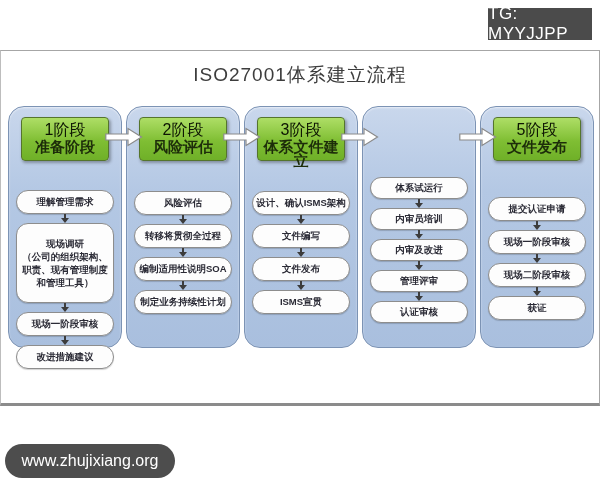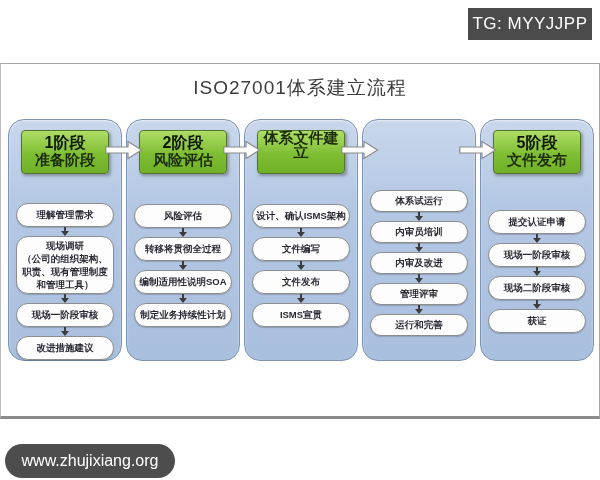--- a/index.html
+++ b/index.html
@@ -2,27 +2,27 @@
 <html><head>
 <meta charset="utf-8">
 <style>
   html,body{margin:0;padding:0;}
   body{
     width:600px;height:480px;position:relative;background:#ffffff;
     font-family:"Liberation Sans", sans-serif;overflow:hidden;
   }
   
   .tg-badge{
-    position:absolute;top:8px;right:8px;width:124px;height:32px;
+    position:absolute;top:8px;right:8px;width:104px;height:32px;
     background:#4b4b4b;color:#ffffff;font-size:17px;letter-spacing:.5px;
     display:flex;align-items:center;justify-content:center;
   }
   
   .frame{
-    position:absolute;left:0;top:63px;width:598px;height:352px;
+    position:absolute;left:0;top:50px;width:598px;height:352px;
     border-top:1px solid #a6a6a6;border-left:1px solid #bdbdbd;
     border-right:1px solid #a6a6a6;border-bottom:3px solid #8b8b8b;
     background:#ffffff;
   }
   .title{
     position:absolute;top:11px;left:0;width:100%;text-align:center;
     font-size:19px;color:#3d3d3d;letter-spacing:1px;
   }
   
   .col{
@@ -32,35 +32,35 @@
     box-shadow:inset 0 1px 2px rgba(255,255,255,.6);
   }
   .c1{left:7px}.c2{left:125px}.c3{left:243px}.c4{left:361px}.c5{left:479px}
   
   .header{
     position:absolute;top:10px;left:50%;transform:translateX(-50%);
     width:86px;height:42px;text-align:center;border-radius:4px;
     background:linear-gradient(180deg,#aede66 0%,#7fbe33 55%,#6fb028 100%);
     border:1px solid #55752d;box-shadow:1.5px 2px 3px rgba(0,0,0,.3);
   }
-  .header .h1{font-size:16px;font-weight:700;color:#0d1503;line-height:20px;margin-top:2px;}
+  .header .h1{font-size:16px;font-weight:400;color:#0d1503;line-height:20px;margin-top:2px;}
   .header .h2{font-size:15px;font-weight:700;color:#1d2d0a;line-height:14px;}
   
   .steps{position:absolute;left:7px;right:7px;display:flex;flex-direction:column;}
   .c1 .steps{top:83px}.c2 .steps{top:84px}.c3 .steps{top:84px}
   .c4 .steps{top:70px}.c5 .steps{top:90px}
   .step{
     background:#fdfdfd;border:1px solid #8d8d8d;border-radius:12px;
     min-height:24px;display:flex;align-items:center;justify-content:center;
     font-size:9.5px;font-weight:700;color:#2a2a35;text-align:center;
     line-height:12px;padding:1px 2px;white-space:nowrap;
     box-shadow:0 1px 1px rgba(0,0,0,.18);box-sizing:border-box;
   }
   .c4 .step{min-height:22px;}
-  .step.tall{min-height:56px;white-space:pre-line;line-height:13px;padding:2px 3px;}
+  .step.tall{min-height:56px;white-space:pre-line;line-height:13px;padding:13px 3px;}
   
   .darr{position:relative;width:10px;height:9px;margin:0 auto;flex:0 0 9px;}
   .darr::before{content:"";position:absolute;left:4.2px;top:0;width:1.6px;height:4px;background:#3c3c3c;}
   .darr::after{content:"";position:absolute;left:1px;top:3.5px;width:0;height:0;
     border-left:4px solid transparent;border-right:4px solid transparent;border-top:5.5px solid #3c3c3c;}
   
   .harr{position:absolute;top:75px;width:38px;height:22px;}
   .a1{left:104px}.a2{left:222px}.a3{left:340px}.a4{left:458px}
   
   .note{position:absolute;left:110px;top:306px;font-size:15px;font-weight:700;color:#333333;line-height:20px;}
@@ -106,20 +106,21 @@
       <div class="step">转移将贯彻全过程</div>
       <div class="darr"></div>
       <div class="step">编制适用性说明SOA</div>
       <div class="darr"></div>
       <div class="step">制定业务持续性计划</div>
     </div>
   </div>
 
   <div class="col c3">
     <div class="header">
+      <div class="h1">3阶段</div>
       <div class="h2">体系文件建立</div>
     </div>
     <div class="steps">
       <div class="step">设计、确认ISMS架构</div>
       <div class="darr"></div>
       <div class="step">文件编写</div>
       <div class="darr"></div>
       <div class="step">文件发布</div>
       <div class="darr"></div>
       <div class="step">ISMS宣贯</div>
@@ -129,21 +130,21 @@
   <div class="col c4">
     <div class="steps">
       <div class="step">体系试运行</div>
       <div class="darr"></div>
       <div class="step">内审员培训</div>
       <div class="darr"></div>
       <div class="step">内审及改进</div>
       <div class="darr"></div>
       <div class="step">管理评审</div>
       <div class="darr"></div>
-      <div class="step">运行和完善</div>
+      <div class="step">认证审核</div>
     </div>
   </div>
 
   <div class="col c5">
     <div class="header">
       <div class="h1">5阶段</div>
       <div class="h2">文件发布</div>
     </div>
     <div class="steps">
       <div class="step">提交认证申请</div>

